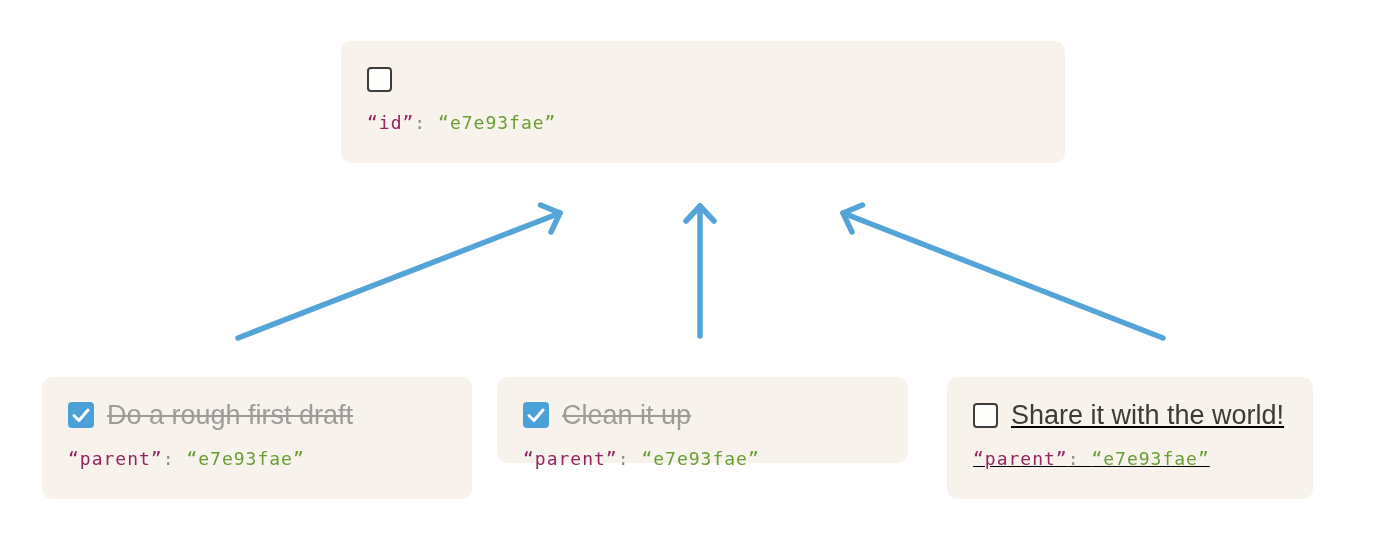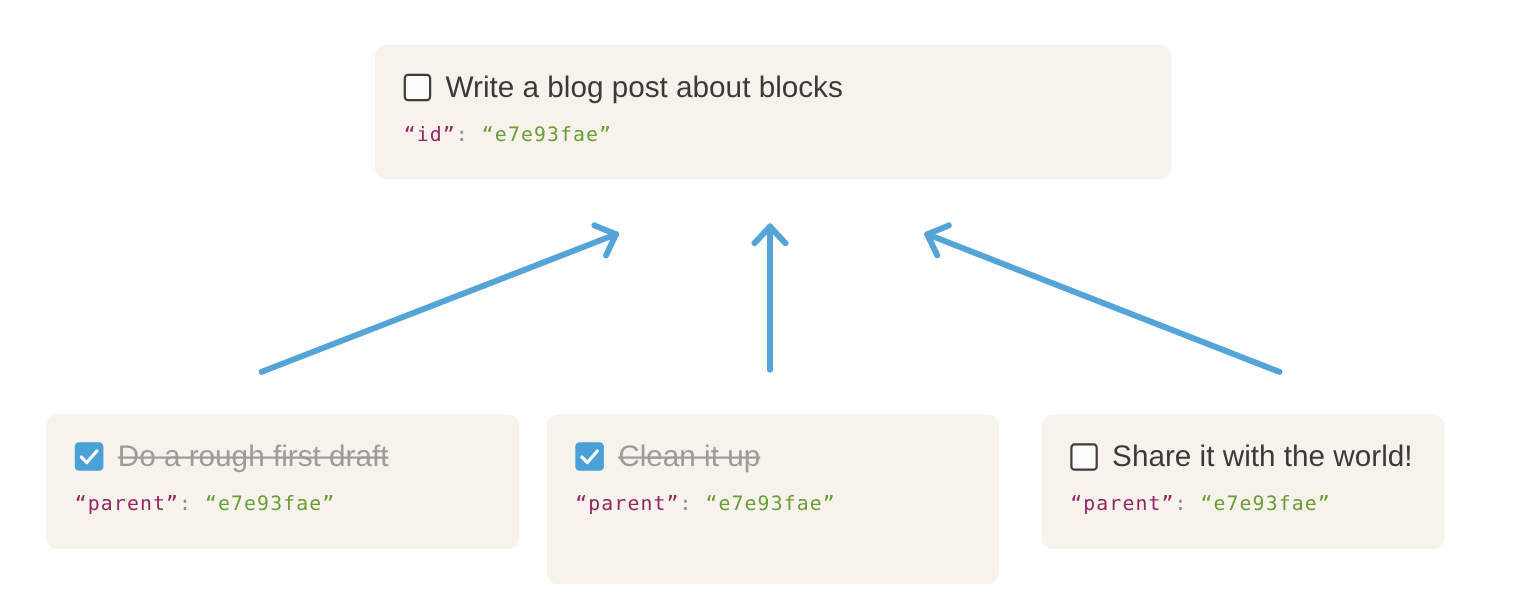--- a/index.html
+++ b/index.html
@@ -32,22 +32,22 @@
   }
   .card {
     position: absolute;
     background: var(--card-bg, #f7f3ec);
     border-radius: 10px;
     box-sizing: border-box;
     padding: 24px 26px 0 26px;
   }
   .card-parent  { left: 341px; top: 41px;  width: 724px; height: 122px; }
   .card-child-1 { left: 42px;  top: 377px; width: 430px; height: 122px; }
-  .card-child-2 { left: 497px; top: 377px; width: 411px; height: 154px; }
-  .card-child-3 { left: 947px; top: 377px; width: 366px; height: 122px; }
+  .card-child-2 { left: 497px; top: 377px; width: 411px; height: 86px; }
+  .card-child-3 { left: 947px; top: 377px; width: 366px; height: 122px; text-decoration: underline; }
 
   .task-row {
     display: flex;
     align-items: center;
     gap: 13px;
     height: 28px;
   }
   .checkbox {
     flex: 0 0 auto;
     box-sizing: border-box;
@@ -115,21 +115,20 @@
     </g>
     <g>
       <polyline class="arrow-line" points="1163,338 843,213"></polyline>
       <polyline class="arrow-line" points="852,232 843,213 862.5,205"></polyline>
     </g>
   </svg>
 
   <div class="card card-parent">
     <div class="task-row">
       <span class="checkbox checkbox--unchecked"></span>
-      <span class="task-label">Write a blog post about blocks</span>
     </div>
     <div class="code-line"><span class="code-key">“id”</span><span class="code-punct">: </span><span class="code-value">“e7e93fae”</span></div>
   </div>
 
   <div class="card card-child-1">
     <div class="task-row">
       <span class="checkbox checkbox--checked">
         <svg width="26" height="26" viewBox="0 0 26 26">
           <polyline class="check-stroke" points="6,13.5 11,18.5 20,8"></polyline>
         </svg>

